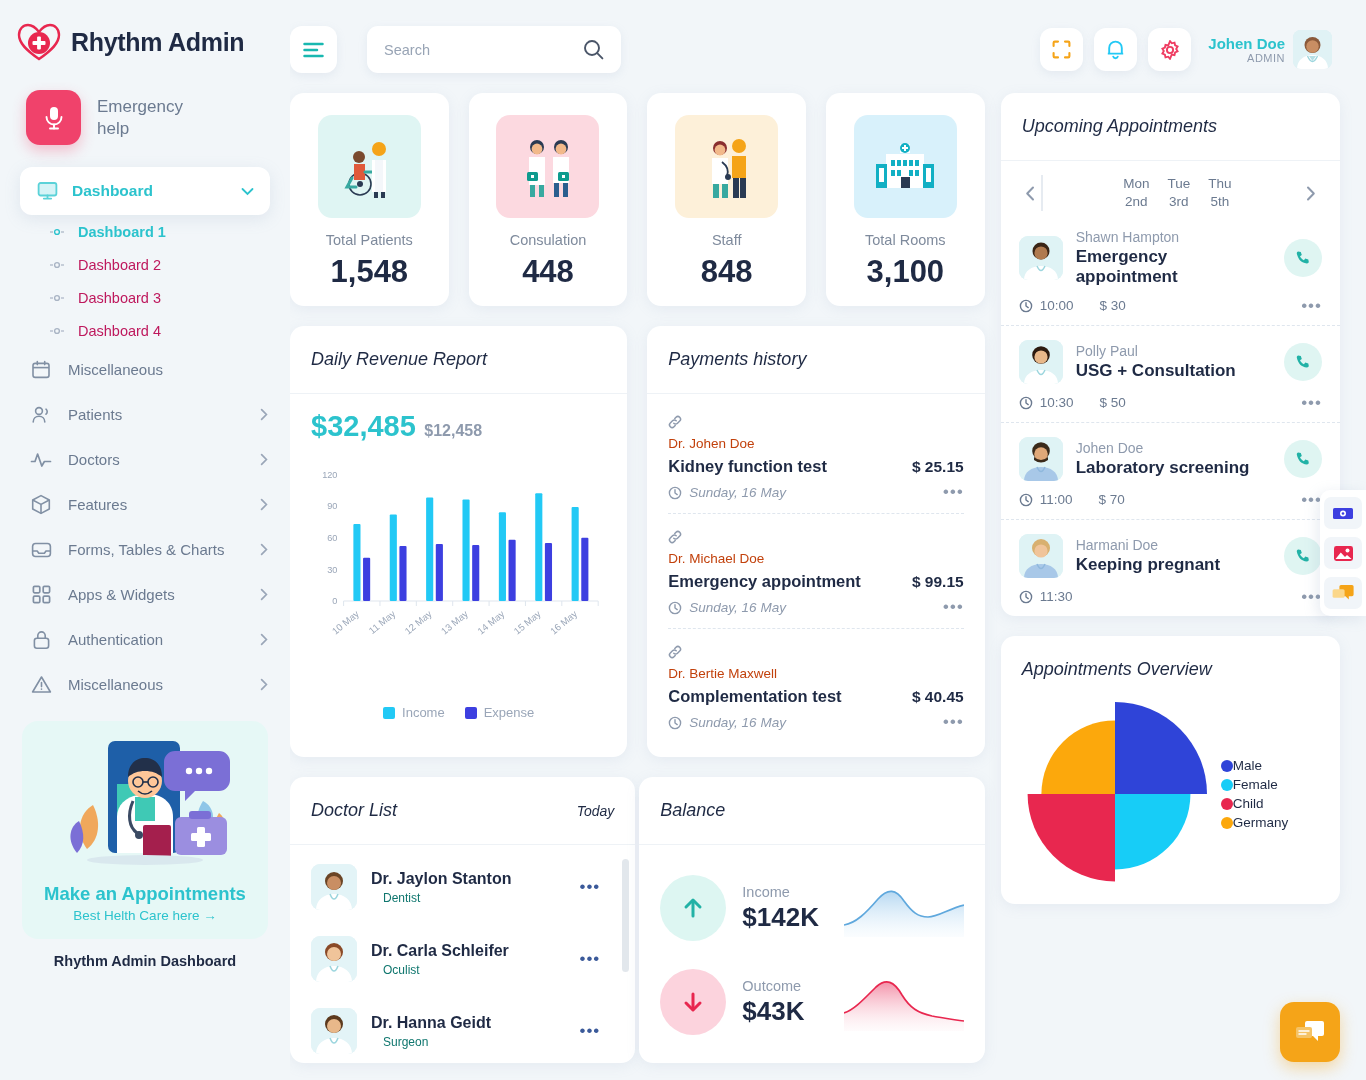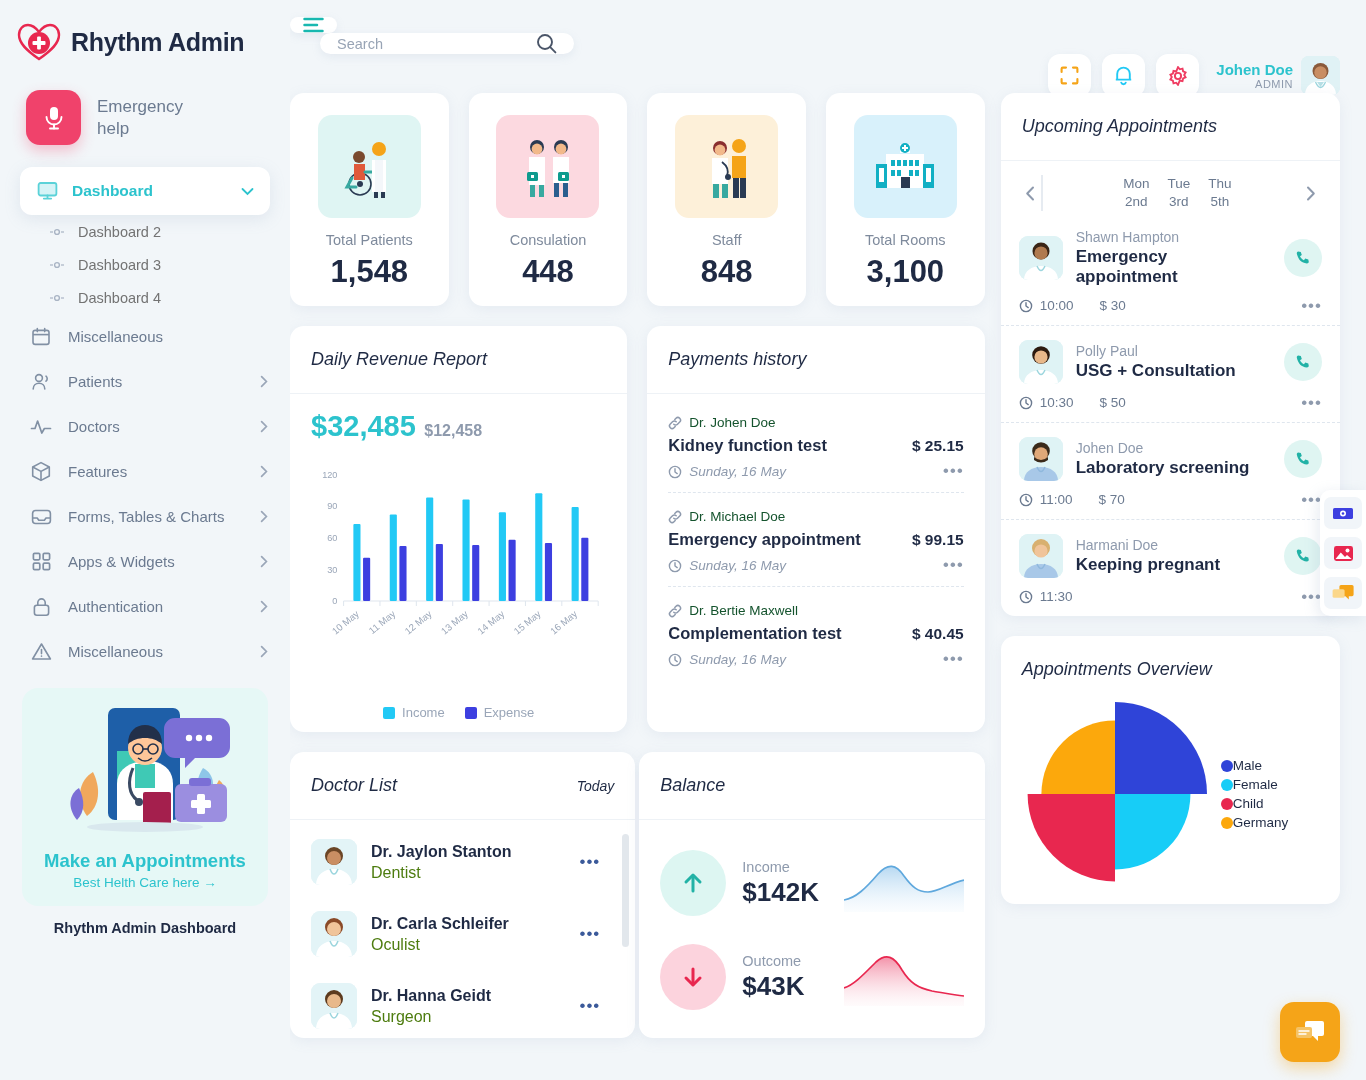--- a/index.html
+++ b/index.html
@@ -33,40 +33,40 @@
     margin: 0 20px; background: #fff; border-radius: 12px;
     box-shadow: 0 4px 16px rgba(140,160,190,.18);
     display: flex; align-items: center; gap: 14px;
     padding: 13px 16px;
   }
   .nav-active .nav-label { color: #2cc3cd; font-weight: bold; font-size: 15.5px; }
   .chev-down { margin-left: auto; color: #2cc3cd; font-size: 13px; }
 
   .sub-item { display: flex; align-items: center; gap: 14px; padding: 8.5px 0 8.5px 50px; }
   .sub-dot { width: 14px; display: flex; align-items: center; justify-content: center; }
-  .sub-label { font-size: 14.5px; color: #737373; }
+  .sub-label { font-size: 14.5px; color: #be185d; }
   .sub-item.active .sub-label { color: #2cc3cd; font-weight: bold; }
 
   .nav-item { display: flex; align-items: center; gap: 16px; padding: 11.5px 22px 11.5px 30px; }
   .nav-item .nav-label { font-size: 15px; color: #6b7a90; }
   .nav-item .chev-right { margin-left: auto; color: #9aa6b8; font-size: 12px; }
   .nav-ico { width: 22px; height: 22px; display:flex; align-items:center; justify-content:center; flex:0 0 22px; }
 
   .promo {
     margin: 14px 22px 0; background: #e6f8f6; border-radius: 16px;
     padding: 8px 10px 16px; text-align: center;
   }
   .promo-art { height: 150px; position: relative; }
   .promo-title { font-size: 18.5px; font-weight: bold; color: #2cc3cd; margin-top: 4px; }
   .promo-sub { font-size: 13.5px; color: #2cc3cd; margin-top: 3px; }
   .sidebar-foot { text-align:center; font-size: 14.5px; font-weight: bold; color:#1f2a44; margin-top: 14px; }
 
   
   .main { flex: 1; height: 1080px; position: relative; overflow: hidden; }
-  .header { display: flex; padding: 17px 26px 0 0; height: 82px; flex-direction: column; }
+  .header { display: flex; align-items: center; padding: 17px 34px 0 0; height: 82px; }
   .ham {
     width: 47px; height: 47px; background: #fff; border-radius: 12px;
     display: flex; align-items: center; justify-content: center;
     box-shadow: 0 3px 10px rgba(140,160,190,.14);
   }
   .search-wrap {
     margin-left: 30px; width: 254px; height: 47px; background: #fff;
     border-radius: 11px; display: flex; align-items: center;
     padding: 0 17px; box-shadow: 0 3px 10px rgba(140,160,190,.14);
   }
@@ -107,21 +107,21 @@
   .rev-sub { font-size: 16px; font-weight: bold; color: #8e9aad; margin-left: 4px; }
   .chart-box { margin-top: 18px; height: 200px; position: relative; }
   .legend { display: flex; justify-content: center; gap: 20px; margin-top: 44px; }
   .legend-item { display: flex; align-items: center; gap: 7px; font-size: 13px; color: #9aa6b8; }
   .legend-sw { width: 12px; height: 12px; border-radius: 2px; }
 
   
   .pay-body { padding: 5px 21px 14px; }
   .pay-row { padding: 16px 0 13px; border-bottom: 1px dashed #dfe6ee; }
   .pay-row:last-child { border-bottom: 0; }
-  .pay-doc { font-size: 13.5px; color: #14532d; display: flex; align-items: flex-end; gap: 7px; }
+  .pay-doc { font-size: 13.5px; color: #c2410c; display: flex; align-items: flex-start; gap: 7px; flex-direction: column; }
   .pay-main { display: flex; justify-content: space-between; align-items: baseline; margin-top: 6px; }
   .pay-name { font-size: 16.5px; font-weight: bold; color: #1f2a44; }
   .pay-amt { font-size: 15.5px; font-weight: bold; color: #1f2a44; }
   .pay-foot { display: flex; justify-content: space-between; align-items: center; margin-top: 9px; font-style: italic; }
   .pay-date { font-size: 13.5px; color: #8e9aad; display: flex; align-items: center; gap: 7px; }
   .dots { color: #8e9aad; font-size: 17px; letter-spacing: 1px; line-height: 0.6; }
 
   
   .appt-nav { display: flex; align-items: center; padding: 14px 18px 4px; gap: 0; }
   .arrow { color: #8e9aad; font-size: 17px; padding: 0 6px; }
@@ -144,21 +144,21 @@
   .appt-foot { display: flex; align-items: center; gap: 26px; margin-top: 11px; }
   .appt-meta { font-size: 13.5px; color: #6b7a90; display: flex; align-items: center; gap: 7px; }
 
   
   .doc-head { display:flex; justify-content: space-between; align-items: center; }
   .doc-today { font-size: 14px; color: #1f2a44; }
   .doc-body { padding: 6px 21px 0; position: relative; max-height: 215px; overflow: hidden; }
   .doc-row { display: flex; align-items: center; gap: 14px; padding: 13px 0; }
   .doc-pic { width: 46px; height: 46px; border-radius: 9px; background: #e3f4f7; overflow: hidden; flex:0 0 46px; }
   .doc-name { font-size: 16px; font-weight: bold; color: #1f2a44; }
-  .doc-spec { font-size: 16px; color: #4d7c0f; margin-top: 3px; }
+  .doc-spec { font-size: 12px; color: #0f766e; margin-top: 3px; margin-left: 12px; }
   .doc-dots { margin-left: auto; color: #3b5a9a; font-size: 17px; letter-spacing: 1px; line-height:.6; padding-right: 14px;}
   .doc-scroll { position: absolute; right: 6px; top: 14px; width: 7px; height: 113px;
                 background: #e2e7ec; border-radius: 4px; }
 
   
   .bal-body { padding: 20px 21px 10px; }
   .bal-row { display: flex; align-items: center; gap: 16px; padding: 10px 0 18px; }
   .bal-circle { width: 66px; height: 66px; border-radius: 50%; display: flex;
                 align-items: center; justify-content: center; flex: 0 0 66px; }
   .bal-label { font-size: 14.5px; color: #8e9aad; }
@@ -224,20 +224,30 @@
           </svg>
         </span>
         <span class="nav-label">Dashboard</span>
         <span class="chev-down">
           <svg width="13" height="9" viewBox="0 0 13 9" fill="none" stroke="#2cc3cd" stroke-width="1.8" stroke-linecap="round">
               <path d="M1.5 2 L6.5 7 L11.5 2"></path>
             </svg>
         </span>
       </div>
 
+      <div class="sub-item active">
+        <span class="sub-dot">
+          <svg width="14" height="8" viewBox="0 0 14 8">
+              <line x1="0" y1="4" x2="3" y2="4" stroke="#a9b4c4" stroke-width="1.2"></line>
+              <circle cx="7" cy="4" r="2.4" fill="none" stroke="#2cc3cd" stroke-width="1.4"></circle>
+              <line x1="11" y1="4" x2="14" y2="4" stroke="#a9b4c4" stroke-width="1.2"></line>
+            </svg>
+        </span>
+        <span class="sub-label">Dashboard 1</span>
+      </div>
       <div class="sub-item">
         <span class="sub-dot">
           <svg width="14" height="8" viewBox="0 0 14 8">
               <line x1="0" y1="4" x2="3" y2="4" stroke="#a9b4c4" stroke-width="1.2"></line>
               <circle cx="7" cy="4" r="2.4" fill="none" stroke="#a9b4c4" stroke-width="1.4"></circle>
               <line x1="11" y1="4" x2="14" y2="4" stroke="#a9b4c4" stroke-width="1.2"></line>
             </svg>
         </span>
         <span class="sub-label">Dashboard 2</span>
       </div>

